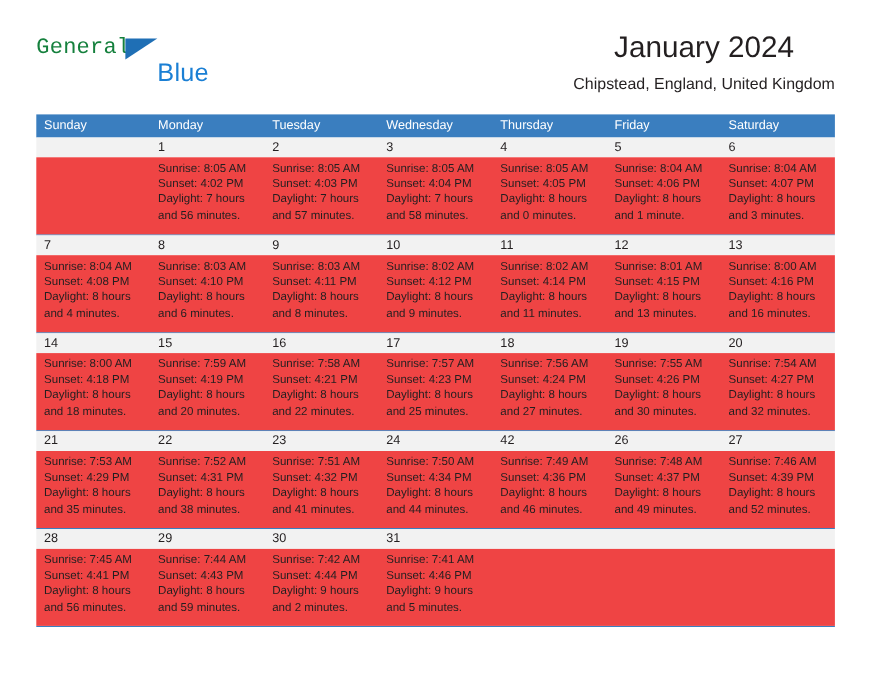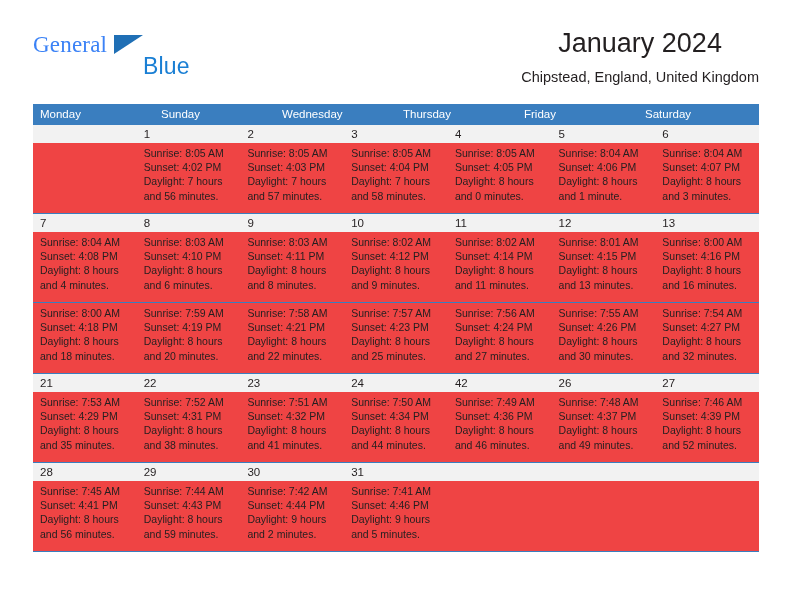--- a/index.html
+++ b/index.html
@@ -34,24 +34,24 @@
     position: absolute;
     left: 0;
     top: 6px;
     width: 220px;
     height: 56px;
   }
   .logo-general {
     position: absolute;
     left: 0;
     top: 0;
-    font-size: 23px;
+    font-size: 20px;
     letter-spacing: 0.2px;
-    color: #3b82f6;
-    font-family: Liberation Serif, serif;
+    color: #15803d;
+    font-family: Liberation Mono, monospace;
   }
   .logo-tri {
     position: absolute;
     left: 81px;
     top: 3px;
     width: 0;
     height: 0;
     border-left: 29px solid #1f6fb5;
     border-bottom: 19px solid transparent;
   }
@@ -156,22 +156,23 @@
     <div class="title-block">
       <div class="cal-title">January 2024</div>
       <div class="cal-subtitle">Chipstead, England, United Kingdom</div>
     </div>
 
   </div>
 
   <div class="calendar">
 
     <div class="weekday-row">
+      <div class="weekday">Sunday</div>
       <div class="weekday">Monday</div>
-      <div class="weekday">Sunday</div>
+      <div class="weekday">Tuesday</div>
       <div class="weekday">Wednesday</div>
       <div class="weekday">Thursday</div>
       <div class="weekday">Friday</div>
       <div class="weekday">Saturday</div>
     </div>
 
     <div class="week">
       <div class="daynum-row">
         <div class="daynum"></div>
         <div class="daynum">1</div>
@@ -277,20 +278,29 @@
         <div class="detail">
           <div>Sunrise: 8:00 AM</div>
           <div>Sunset: 4:16 PM</div>
           <div>Daylight: 8 hours</div>
           <div>and 16 minutes.</div>
         </div>
       </div>
     </div>
 
     <div class="week">
+      <div class="daynum-row">
+        <div class="daynum">14</div>
+        <div class="daynum">15</div>
+        <div class="daynum">16</div>
+        <div class="daynum">17</div>
+        <div class="daynum">18</div>
+        <div class="daynum">19</div>
+        <div class="daynum">20</div>
+      </div>
       <div class="detail-row">
         <div class="detail">
           <div>Sunrise: 8:00 AM</div>
           <div>Sunset: 4:18 PM</div>
           <div>Daylight: 8 hours</div>
           <div>and 18 minutes.</div>
         </div>
         <div class="detail">
           <div>Sunrise: 7:59 AM</div>
           <div>Sunset: 4:19 PM</div>

